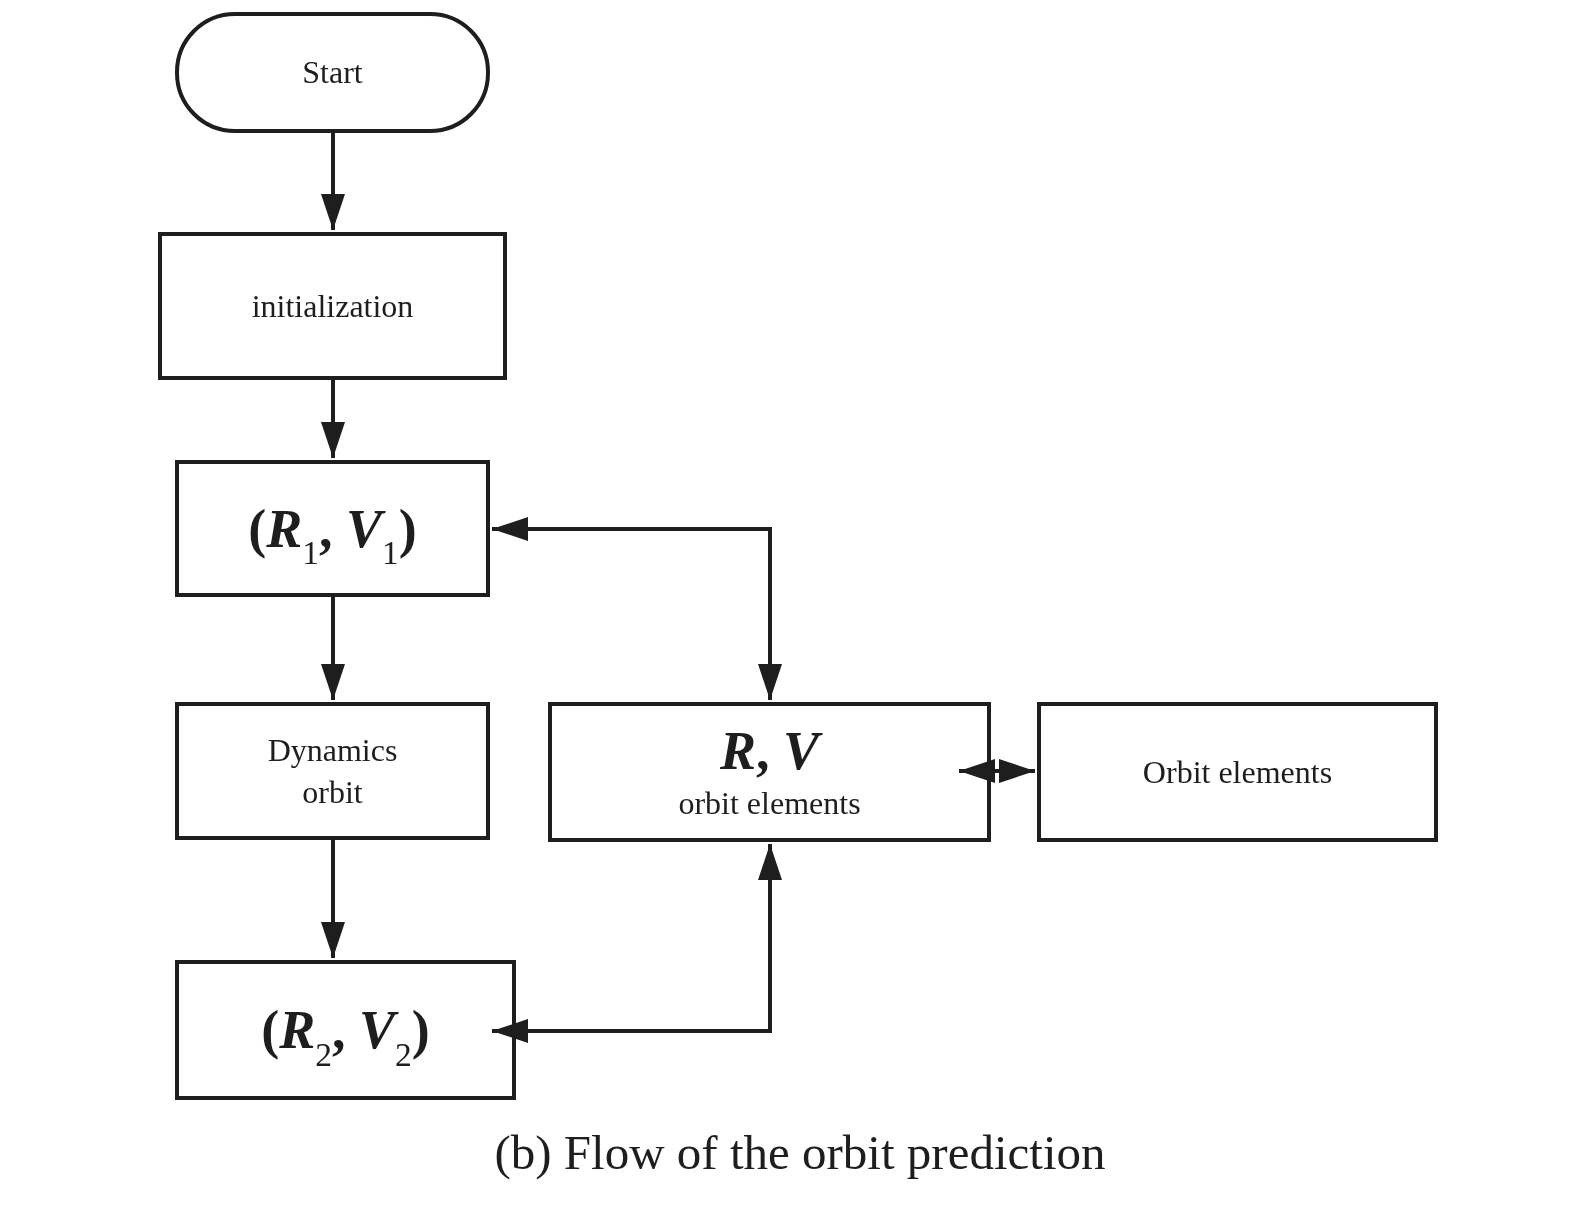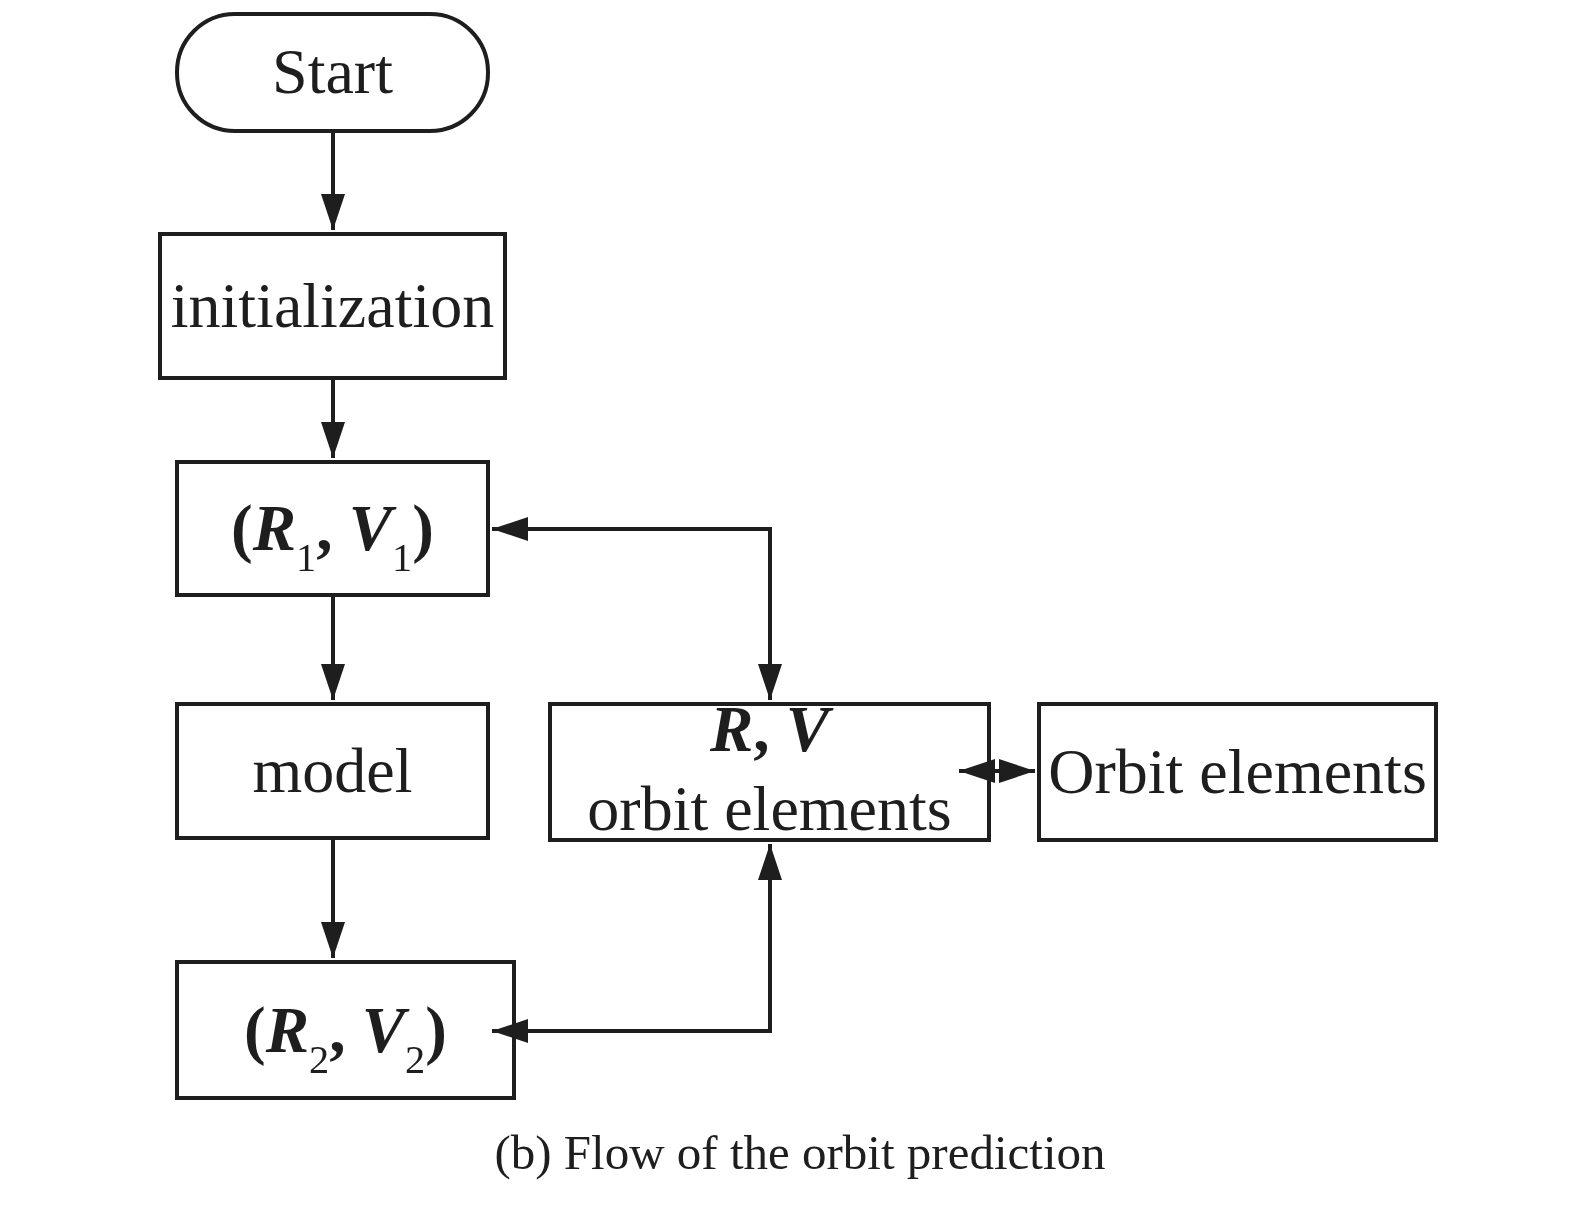--- a/index.html
+++ b/index.html
@@ -19,27 +19,27 @@
     border: 4px solid var(--ink);
     background: var(--bg);
     display: flex;
     flex-direction: column;
     align-items: center;
     justify-content: center;
     text-align: center;
     z-index: 1;
   }
   .node .lbl {
-    font-size: 64px;
+    font-size: 32px;
     line-height: 1.32;
     white-space: pre;
     text-align: right;
   }
   .stadium { border-radius: 60px; }
-  .math { font-size: 65px; white-space: pre; }
+  .math { font-size: 54px; white-space: pre; }
   .math .b { font-weight: bold; }
   .math .bi { font-weight: bold; font-style: italic; }
   .math sub {
     font-size: 0.62em;
     line-height: 0;
     position: relative;
     top: 0.18em;
     font-style: normal;
     font-weight: normal;
   }
@@ -77,21 +77,22 @@
 
   <div class="node" style="left:158px; top:232px; width:349px; height:148px;">
     <span class="lbl">initialization</span>
   </div>
 
   <div class="node" style="left:175px; top:460px; width:315px; height:137px;">
     <span class="math"><span class="b">(</span><span class="bi">R</span><sub>1</sub><span class="b">, </span><span class="bi">V</span><sub>1</sub><span class="b">)</span></span>
   </div>
 
   <div class="node" style="left:175px; top:702px; width:315px; height:138px;">
-    <span class="lbl">model</span>
+    <span class="lbl">Dynamics</span>
+    <span class="lbl">orbit</span>
   </div>
 
   <div class="node" style="left:175px; top:960px; width:341px; height:140px;">
     <span class="math"><span class="b">(</span><span class="bi">R</span><sub>2</sub><span class="b">, </span><span class="bi">V</span><sub>2</sub><span class="b">)</span></span>
   </div>
 
   <div class="node" style="left:548px; top:702px; width:443px; height:140px;">
     <span class="math"><span class="bi">R</span><span class="b">, </span><span class="bi">V</span></span>
     <span class="lbl">orbit elements</span>
   </div>

